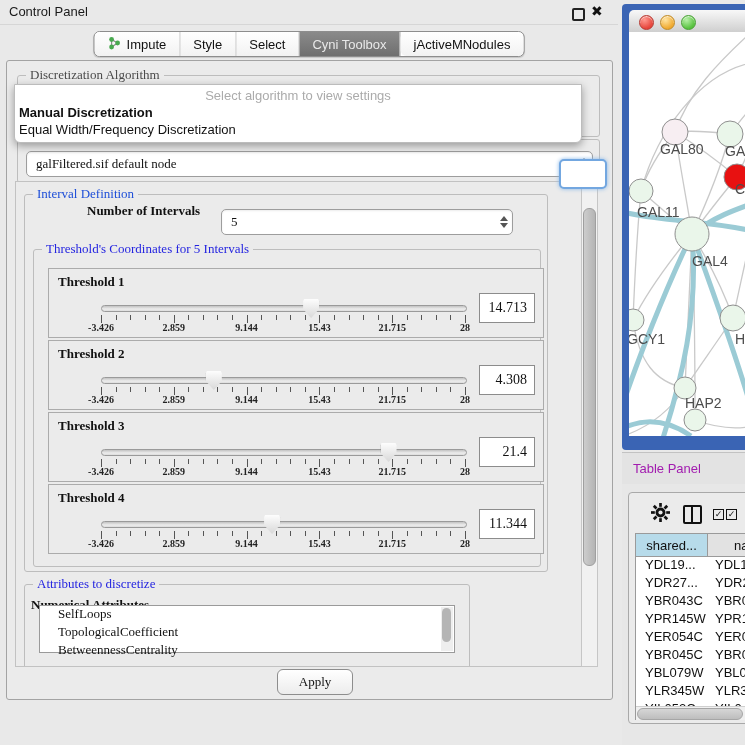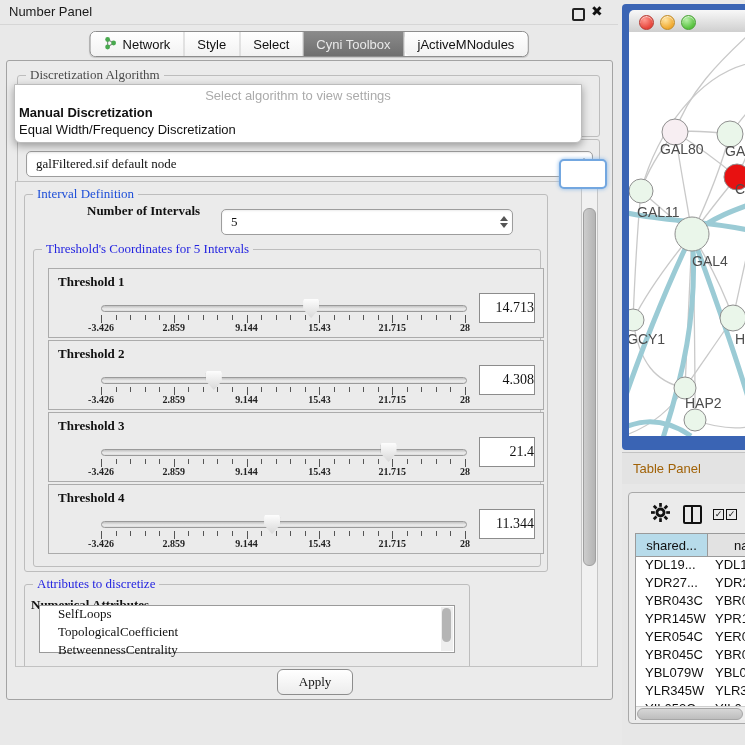--- a/index.html
+++ b/index.html
@@ -45,39 +45,39 @@
   #viewport{position:absolute;left:8px;top:120px;width:565px;height:484px;border:1px solid #c2c2c2;background:#ebebeb;overflow:hidden;}
   .vscroll{position:absolute;background:#f1f1f1;border:1px solid #c6c6c6;border-radius:0;}
   .vthumb{position:absolute;left:1px;width:11px;background:linear-gradient(90deg,#cdcdcd,#b4b4b4);border:1px solid #9f9f9f;border-radius:6px;}
   
   .tpanel{position:absolute;left:14px;width:494px;height:68px;background:#ebebeb;border:1px solid #ababab;}
   .tlabel{position:absolute;left:9px;top:5px;font-size:13px;font-weight:bold;color:#111;}
   .track{position:absolute;left:52px;top:36px;width:364px;height:5px;border:1px solid #9a9a9a;border-radius:4px;background:linear-gradient(#c2c2c2,#ededed 60%,#dcdcdc);}
   .thumb{position:absolute;top:30px;width:16px;height:19px;background:linear-gradient(#fdfdfd,#d8d8d8);clip-path:polygon(6% 0,94% 0,100% 12%,100% 52%,50% 100%,0 52%,0 12%);filter:drop-shadow(0 0 1px #777);}
   .tick{position:absolute;width:1px;background:#555;top:46px;}
   .ticklabel{position:absolute;top:53px;width:52px;text-align:center;font-size:10px;font-weight:bold;color:#222;}
-  .valbox{position:absolute;left:430px;top:24px;width:56px;height:30px;background:#fff;border:1px solid #8c8c8c;font-size:14px;color:#111;display:flex;align-items:center;justify-content:flex-end;padding-right:0;box-sizing:border-box;}
+  .valbox{position:absolute;left:430px;top:24px;width:56px;height:30px;background:#fff;border:1px solid #8c8c8c;font-size:14px;color:#111;display:flex;align-items:center;justify-content:flex-end;padding-right:7px;box-sizing:border-box;}
   
   #attr-list{position:absolute;left:14px;top:20px;width:414px;height:46px;background:#fff;border:1px solid #9a9a9a;}
   .attr-item{font-size:13px;color:#111;padding:0 0 2px 18px;white-space:nowrap;}
   #attr-vscroll{position:absolute;right:1px;top:1px;width:12px;height:44px;background:#eee;}
   #attr-vthumb{position:absolute;left:1px;top:1px;width:9px;height:34px;background:#b5b5b5;border-radius:5px;}
   #apply-btn{position:absolute;left:270px;top:608px;width:74px;height:24px;background:linear-gradient(#ffffff,#ececec);border:1px solid #8d8d8d;border-radius:6px;font-size:13px;color:#111;display:flex;align-items:center;justify-content:center;}
   .bold13{font-size:13px;font-weight:bold;color:#111;position:absolute;white-space:nowrap;}
   
   #net-window{position:absolute;left:622px;top:4px;width:130px;height:446px;background:#3a64b4;border-radius:4px;}
   #net-titlebar{position:absolute;left:7px;top:6px;width:123px;height:22px;background:linear-gradient(#f8f8f8,#cfcfcf);border-radius:5px 0 0 0;border-bottom:1px solid #9a9a9a;}
   .light{position:absolute;top:5px;width:13px;height:13px;border-radius:50%;box-shadow:inset 0 1px 1px rgba(255,255,255,.7);}
   #light-red{left:10px;background:radial-gradient(circle at 35% 30%,#ff9a90,#e6443a 70%);border:1px solid #b5372f;}
   #light-yellow{left:31px;background:radial-gradient(circle at 35% 30%,#ffe4a0,#f0a92e 70%);border:1px solid #c08a24;}
   #light-green{left:52px;background:radial-gradient(circle at 35% 30%,#b8f0a8,#57c23e 70%);border:1px solid #47a032;}
   #net-canvas{position:absolute;left:7px;top:28px;width:123px;height:404px;background:#ffffff;overflow:hidden;}
   
   #table-panel-bar{position:absolute;left:622px;top:452px;width:123px;height:32px;background:#e3e3e3;border-top:1px solid #c2c2c2;border-bottom:1px solid #cfcfcf;}
-  #table-panel-title{position:absolute;left:11px;top:8px;font-size:13px;color:#a16207;}
+  #table-panel-title{position:absolute;left:11px;top:8px;font-size:13px;color:#a21caf;}
   #table-content{position:absolute;left:622px;top:484px;width:123px;height:261px;background:#e7e7e7;}
   #table-inner{position:absolute;left:6px;top:8px;width:130px;height:230px;background:#ebebeb;border:1px solid #a9a9a9;border-radius:4px;}
   #tp-toolbar{position:absolute;left:0;top:4px;width:100%;height:32px;}
   #tp-gear{position:absolute;left:22px;top:6px;}
   #tp-cols{position:absolute;left:54px;top:8px;width:15px;height:15px;border:2px solid #111;border-radius:2px;}
   #tp-cols::after{content:"";position:absolute;left:6px;top:0;width:2px;height:15px;background:#111;}
   .cbx{position:absolute;top:12px;width:9px;height:9px;border:1.5px solid #111;font-size:9px;line-height:8px;text-align:center;color:#111;}
   #cbx1{left:84px;} #cbx2{left:97px;}
   #data-table{position:absolute;left:6px;top:40px;width:160px;}
   .thead{display:flex;height:23px;border:1px solid #9a9a9a;border-bottom:none;box-sizing:border-box;}
@@ -90,36 +90,36 @@
   .td1{width:86px;padding-left:7px;}
   .tbody{border:1px solid #9a9a9a;border-top:1px solid #9a9a9a;}
   #hscroll{position:absolute;left:7px;top:213px;width:112px;height:13px;background:#f0f0f0;border-top:1px solid #cfcfcf;}
   #hthumb{position:absolute;left:1px;top:1px;width:104px;height:10px;background:linear-gradient(#d6d6d6,#bdbdbd);border:1px solid #a6a6a6;border-radius:6px;}
 </style>
 </head>
 <body>
 
 <div id="control-panel">
   <div id="cp-titlebar">
-    <span id="cp-title">Number Panel</span>
+    <span id="cp-title">Control Panel</span>
     <span id="float-icon"></span>
     <span id="close-icon">✖</span>
   </div>
 
   <div id="top-tabbar" class="segbar">
       <div class="seg">
         <span><svg width="14" height="14" viewBox="0 0 14 14">
             <line x1="4" y1="3.5" x2="10" y2="7" stroke="#8a8a8a" stroke-width="1.2"></line>
             <line x1="4" y1="11" x2="10" y2="7" stroke="#8a8a8a" stroke-width="1.2"></line>
             <line x1="4" y1="3.5" x2="4" y2="11" stroke="#8a8a8a" stroke-width="1.2"></line>
             <circle cx="4" cy="3.5" r="2.4" fill="#49a94f"></circle>
             <circle cx="4" cy="11" r="2.4" fill="#49a94f"></circle>
             <circle cx="10" cy="7" r="2.4" fill="#49a94f"></circle>
           </svg></span>
-        <span>Network</span>
+        <span>Impute</span>
       </div>
       <div class="seg">
         <span>Style</span>
       </div>
       <div class="seg">
         <span>Select</span>
       </div>
       <div class="seg sel">
         <span>Cyni Toolbox</span>
       </div>

